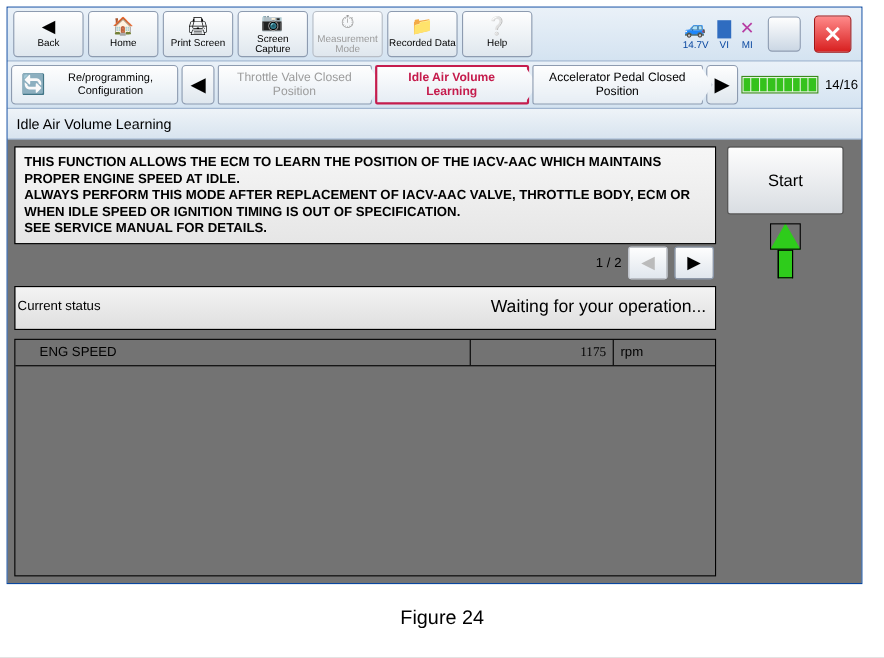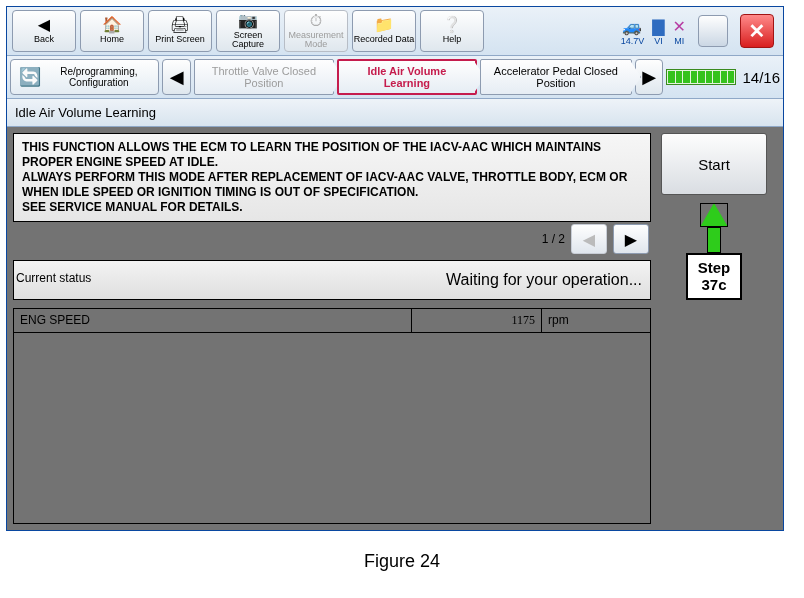--- a/index.html
+++ b/index.html
@@ -134,21 +134,21 @@
     margin-left:auto;
     display:flex; align-items:center; gap:6px;
   }
   .pbar {
     width:70px; height:16px;
     border:1px solid #3a8a1f;
     background:#e5f2de;
     display:flex; gap:1px; padding:1px;
   }
   .pbar i{flex:1;background:#35c21c;}
-  .pcount{font-size:15px;}
+  .pcount{font-size:12px;}
   
   .titlebar{
     background: linear-gradient(#eef3f8,#d8e4ef);
     border-bottom:1px solid #8fa8c7;
     padding:6px 8px;
     font-size:13px;
   }
   
   .main{
     background:#737373;
@@ -210,21 +210,21 @@
     background: linear-gradient(#f3f3f3,#e2e2e2);
     border-bottom:1px solid #000;
     padding:4px 6px;
     font-size:11px;
   }
   .mon-row{
     display:flex;
     border-bottom:1px solid #000;
     font-size:12px;
   }
-  .mon-row .n{flex:0 0 398px;border-right:1px solid #000;padding:4px 6px;}
+  .mon-row .n{flex:0 0 398px;border-right:1px solid #000;padding:4px 6px;margin-left:16px;}
   .mon-row .v{flex:0 0 130px;border-right:1px solid #000;padding:4px 6px;text-align:right;font-family:Liberation Serif, serif;}
   .mon-row .u{flex:1;padding:4px 6px;}
   .mon-body{height:190px;}
   
   .callout{
     display:flex;flex-direction:column;align-items:center;
     position:relative;
   }
   .arrow-up{
     width:0;height:0;
@@ -363,21 +363,19 @@
           </div>
           <div class="mon-body"></div>
         </div>
       </div>
 
       <div class="start-col">
         <div class="startbtn">Start</div>
         <div class="callout">
           <div class="arrow-up"></div>
           <div class="arrow-stem"></div>
-          <div class="call-label" style="white-space:pre-line">Step
-37c</div>
         </div>
       </div>
     </div>
   </div>
 </div>
 
 <div class="figure">Figure 24</div>
 
 </body></html>

